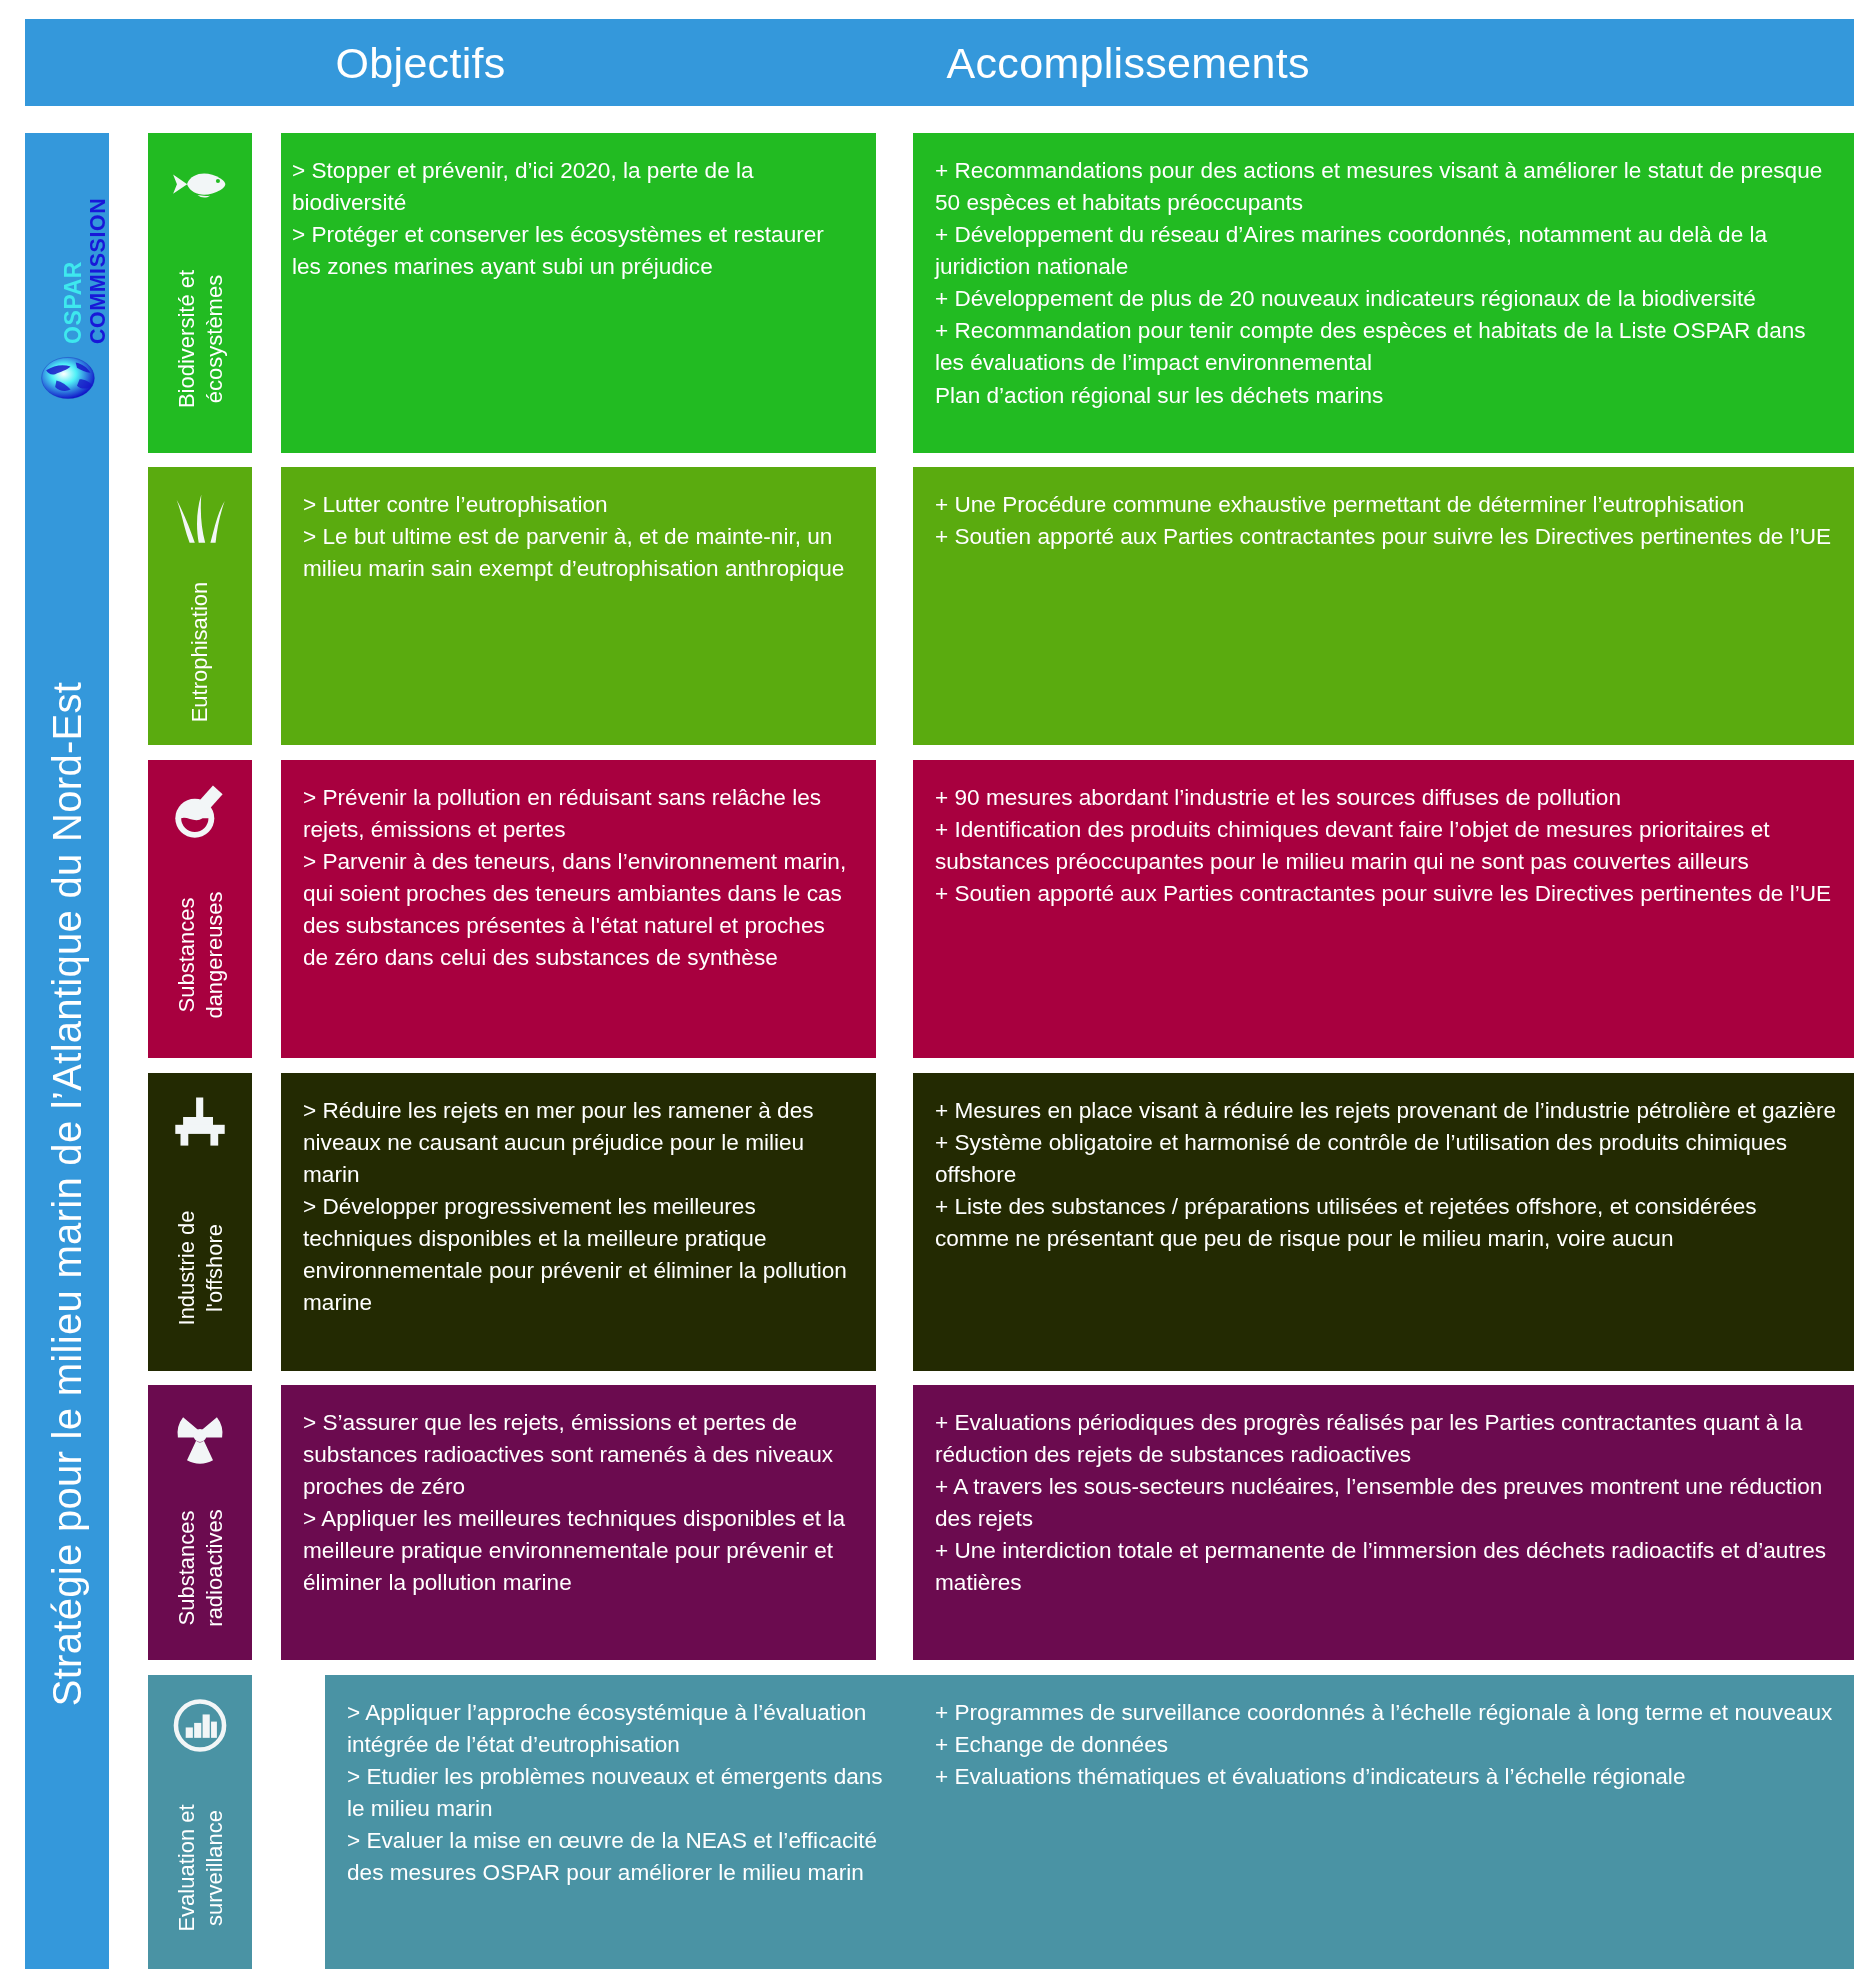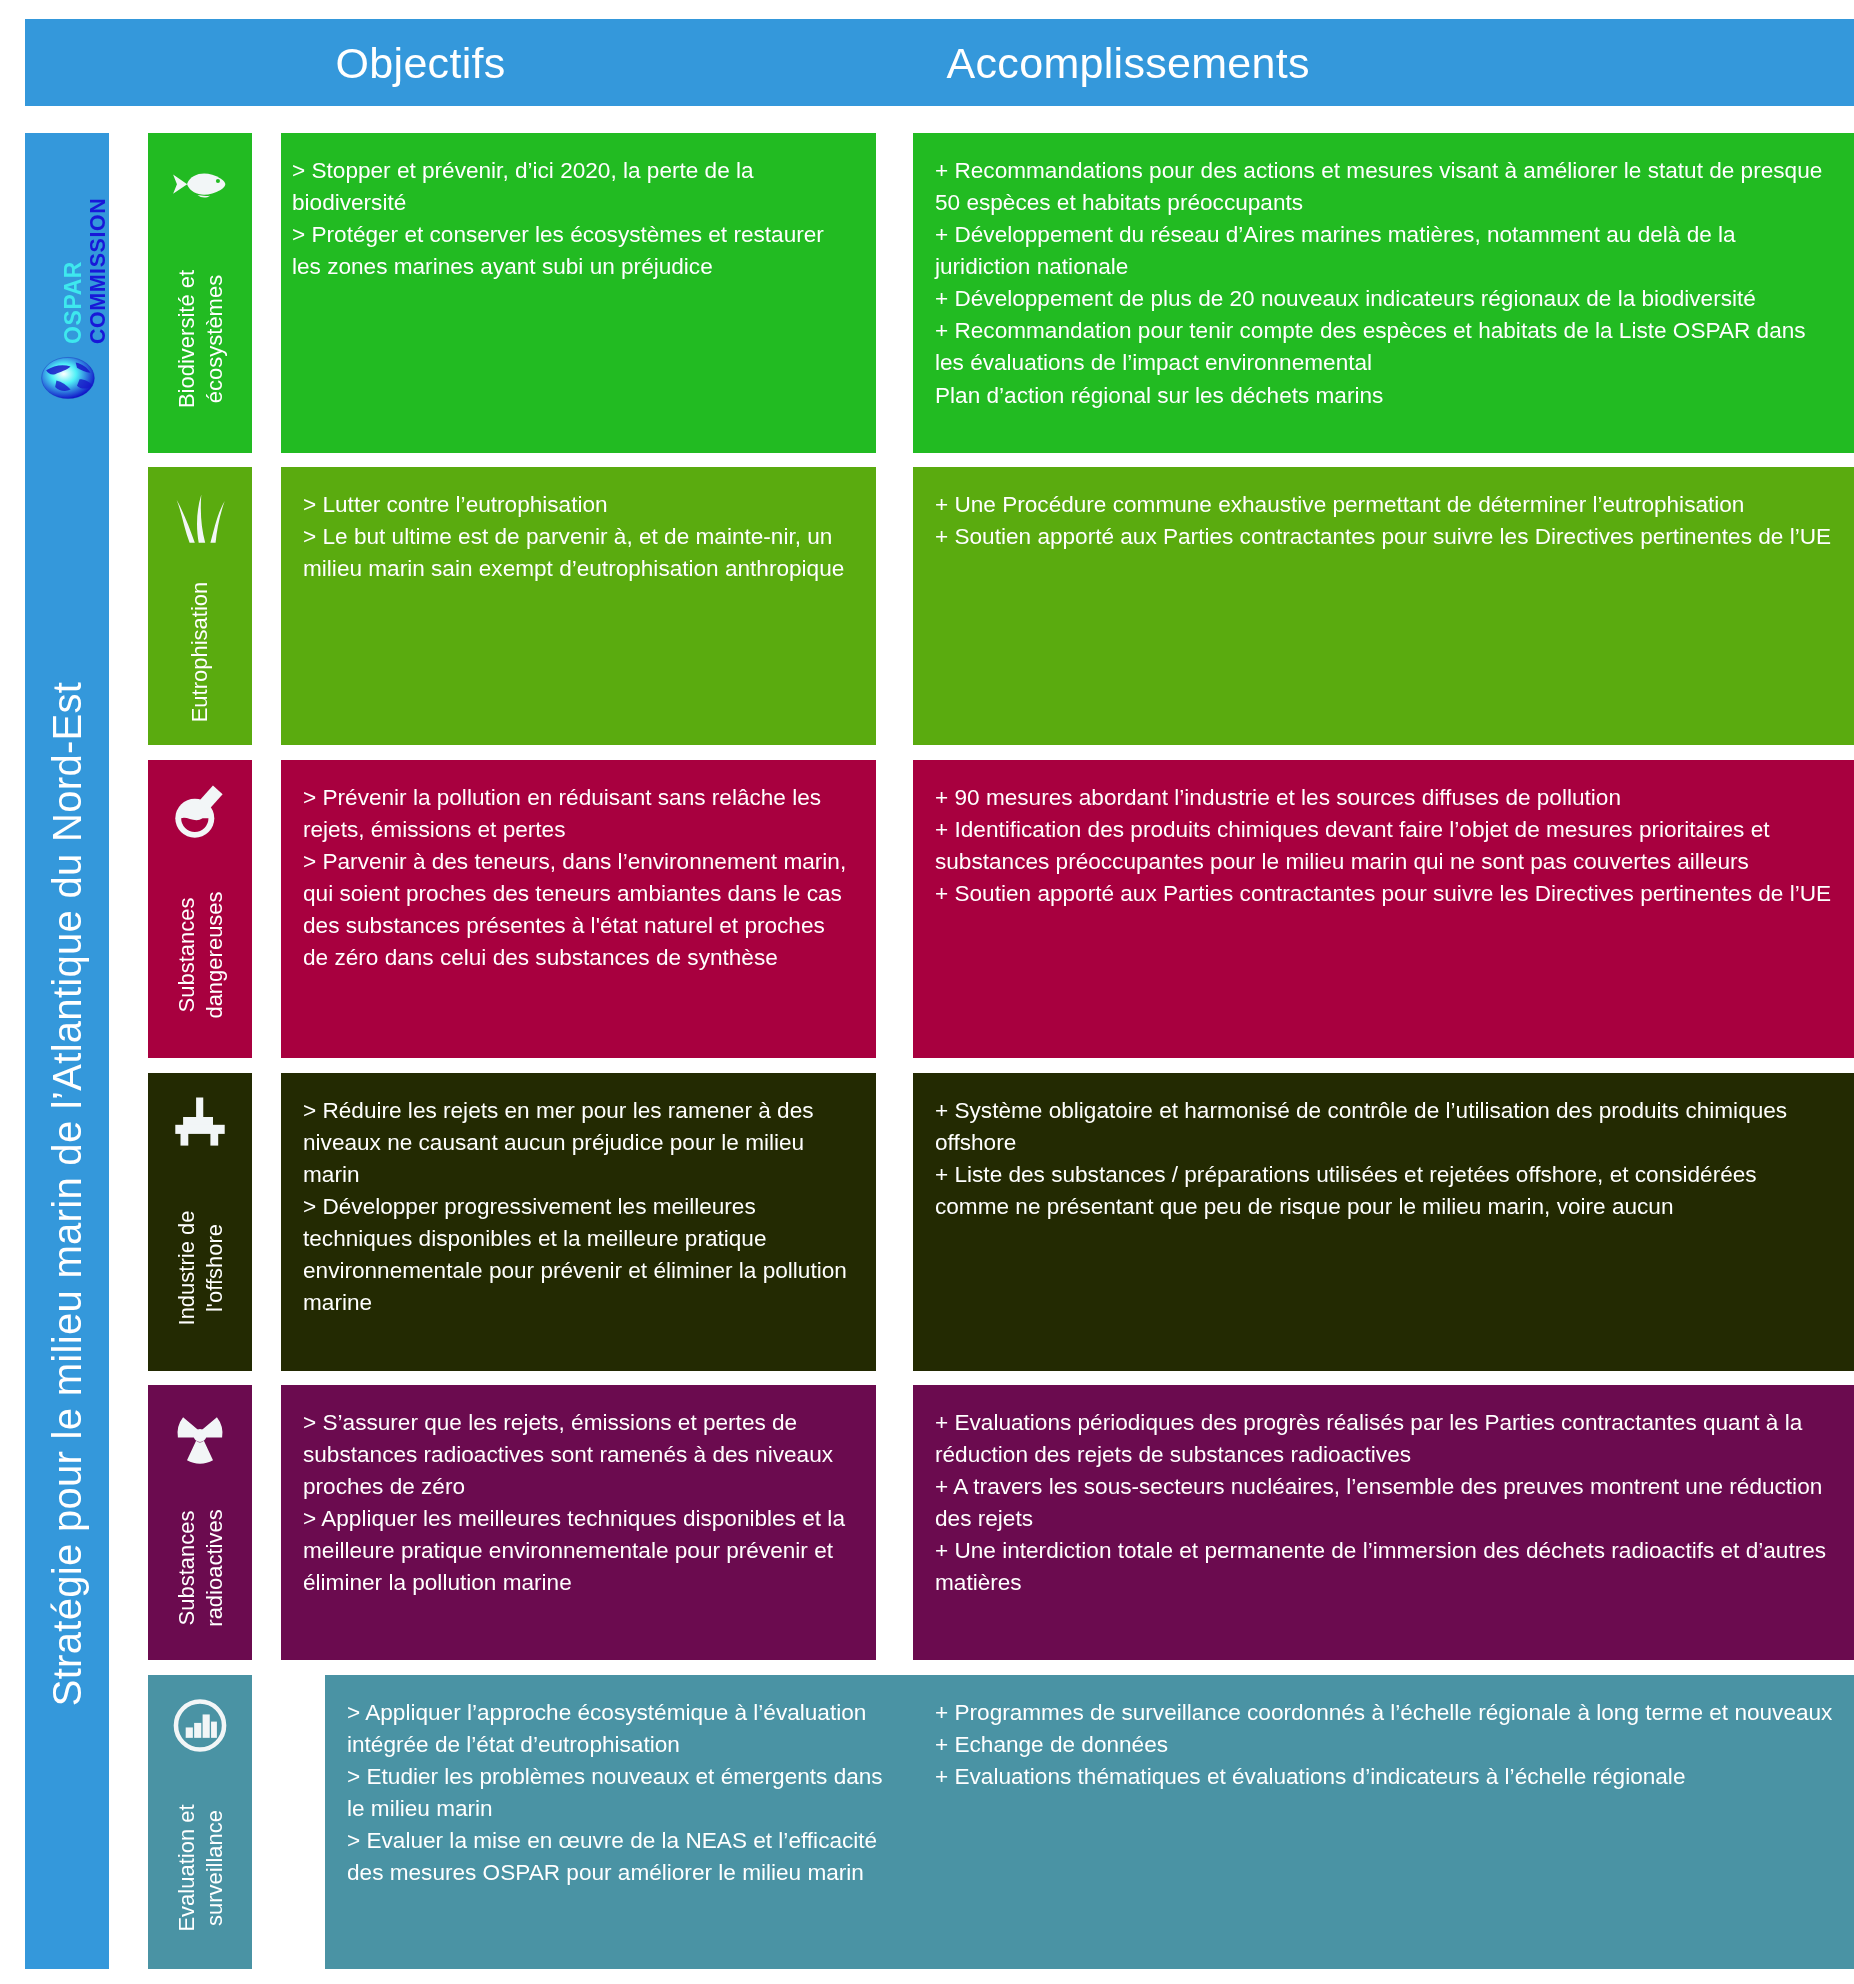--- a/index.html
+++ b/index.html
@@ -235,21 +235,21 @@
         </div>
         <div class="obj-cell" style="background: rgb(34, 187, 34); padding-left: 11px;">
           <div class="txt">
             <p>&gt; Stopper et prévenir, d’ici 2020, la perte de la biodiversité</p>
             <p>&gt; Protéger et conserver les écosystèmes et restaurer les zones marines ayant subi un préjudice</p>
           </div>
         </div>
         <div class="acc-cell" style="background: rgb(34, 187, 34);">
           <div class="txt">
             <p>+ Recommandations pour des actions et mesures visant à améliorer le statut de presque 50 espèces et habitats préoccupants</p>
-            <p>+ Développement du réseau d’Aires marines matières, notamment au delà de la juridiction nationale</p>
+            <p>+ Développement du réseau d’Aires marines coordonnés, notamment au delà de la juridiction nationale</p>
             <p>+ Développement de plus de 20 nouveaux indicateurs régionaux de la biodiversité</p>
             <p>+ Recommandation pour tenir compte des espèces et habitats de la Liste OSPAR dans les évaluations de l’impact environnemental</p>
             <p>Plan d’action régional sur les déchets marins</p>
           </div>
         </div>
       </div>
       <div class="row" style="top: 467px; height: 278px;">
         <div class="cat-cell" style="background: rgb(90, 171, 15);">
           <div class="cat-icon">
             <svg viewBox="0 0 100 80" width="65" height="52">
@@ -319,20 +319,21 @@
           </div>
         </div>
         <div class="obj-cell" style="background: rgb(35, 42, 2);">
           <div class="txt">
             <p>&gt; Réduire les rejets en mer pour les ramener à des niveaux ne causant aucun préjudice pour le milieu marin</p>
             <p>&gt; Développer progressivement les meilleures techniques disponibles et la meilleure pratique environnementale pour prévenir et éliminer la pollution marine</p>
           </div>
         </div>
         <div class="acc-cell" style="background: rgb(35, 42, 2);">
           <div class="txt">
+            <p>+ Mesures en place visant à réduire les rejets provenant de l’industrie pétrolière et gazière</p>
             <p>+ Système obligatoire et harmonisé de contrôle de l’utilisation des produits chimiques offshore</p>
             <p>+ Liste des substances / préparations utilisées et rejetées offshore, et considérées comme ne présentant que peu de risque pour le milieu marin, voire aucun</p>
           </div>
         </div>
       </div>
       <div class="row" style="top: 1385px; height: 275px;">
         <div class="cat-cell" style="background: rgb(107, 11, 79);">
           <div class="cat-icon">
             <svg viewBox="0 0 100 100" width="65" height="65">
               <circle cx="50" cy="50" r="10" fill="#f2f6f7"></circle>

